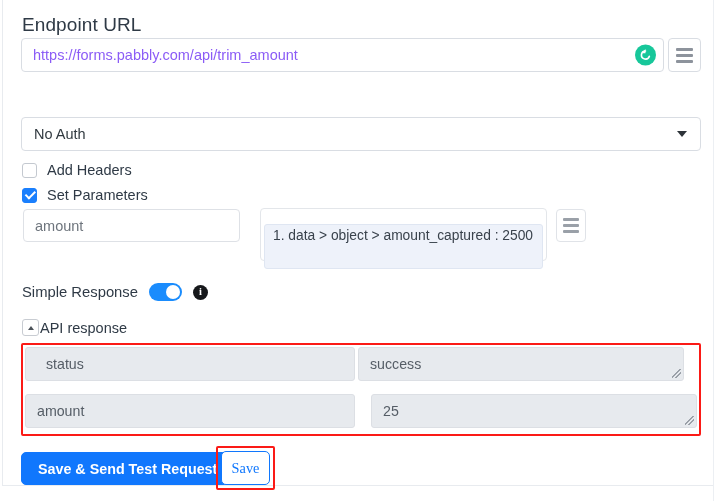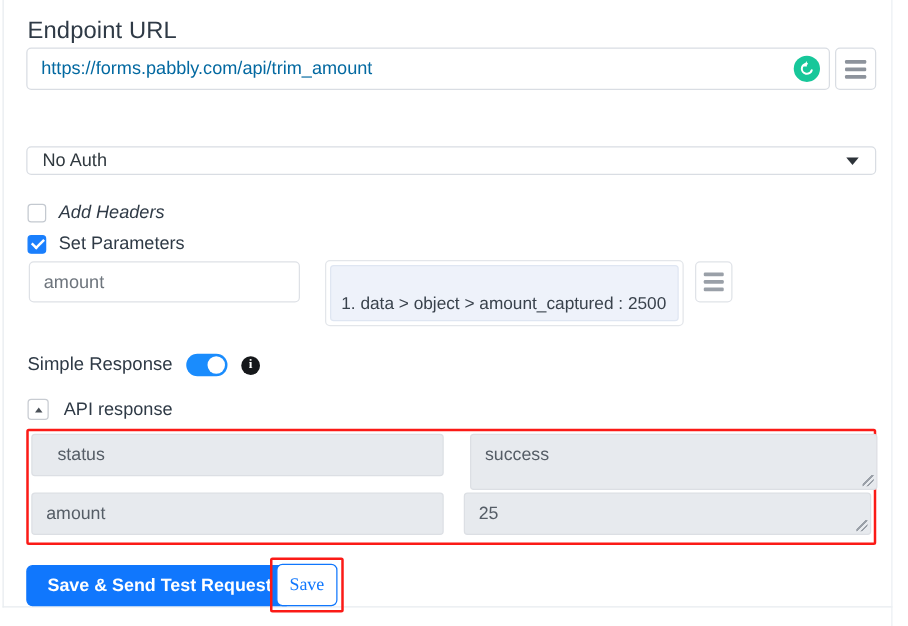--- a/index.html
+++ b/index.html
@@ -45,21 +45,21 @@
     display: flex; align-items: stretch;
   }
   .url-input {
     flex: 1 1 auto;
     border: 1px solid #d9dde3;
     border-radius: 4px;
     background: #fff;
     display: flex; align-items: center;
     padding: 0 38px 0 11px;
     font-size: 14.5px;
-    color: #0369a1;
+    color: #8b5cf6;
     position: relative;
     min-width: 0;
   }
   .url-text { white-space: nowrap; overflow: hidden; }
   .refresh-icon {
     position: absolute; right: 7px; top: 50%;
     transform: translateY(-50%);
     width: 21px; height: 21px;
     border-radius: 50%;
     background: #17c79a;
@@ -77,40 +77,40 @@
   }
   .menu-btn .bar {
     width: 17px; height: 3px; border-radius: 1px;
     background: #8d939c;
   }
 
   
   #auth-label { left: 22px; top: 93px; }
   .select {
     position: absolute; left: 21px; top: 117px;
-    width: 680px; height: 23px;
+    width: 680px; height: 34px;
     border: 1px solid #d9dde3;
     border-radius: 4px;
     background: #fff;
     display: flex; align-items: center;
     padding: 0 12px;
     font-size: 14.5px; color: #30393f;
   }
   .caret {
     position: absolute; right: 13px; top: 50%;
     transform: translateY(-50%);
     width: 0; height: 0;
     border-left: 5px solid transparent;
     border-right: 5px solid transparent;
     border-top: 6px solid #2d3339;
   }
 
   
   .cbrow { position: absolute; left: 22px; display: flex; align-items: center; gap: 10px; }
-  #row-add-headers { top: 162px; font-style: italic; }
+  #row-add-headers { top: 162px; }
   #row-set-params  { top: 187px; }
   .cbox {
     width: 15px; height: 15px; border-radius: 3px;
     border: 1px solid #c4c9d0; background: #fff;
     flex: 0 0 auto;
   }
   .cbox.checked {
     background: #1a7ffd; border-color: #1a7ffd;
     display: flex; align-items: center; justify-content: center;
   }
@@ -137,23 +137,24 @@
     width: 287px; height: 53px;
     border: 1px solid #e3e6ea; border-radius: 4px;
     background: #fff;
     padding: 3px;
   }
   .chip {
     width: 100%; height: 100%;
     background: #eef2fa;
     border: 1px solid #dfe6f2;
     border-radius: 3px;
-    padding: 20px 8px;
+    padding: 1px 8px;
     font-size: 13.8px; line-height: 1.42;
     color: #39424c;
+    margin-top: 12px;
   }
   .param-menu-btn {
     position: absolute; left: 556px; top: 209px;
     width: 30px; height: 33px;
     border: 1px solid #e0e3e8; border-radius: 4px;
     background: #fff;
     display: flex; flex-direction: column;
     align-items: center; justify-content: center; gap: 3px;
   }
   .param-menu-btn .bar { width: 16px; height: 3px; border-radius: 1px; background: #9aa0a8; }
@@ -179,21 +180,21 @@
     background: #16181b; color: #fff;
     font-size: 10.5px; font-weight: bold;
     display: flex; align-items: center; justify-content: center;
     font-family: "Liberation Serif", serif;
     line-height: 1;
   }
 
   
   #api-response-row {
     position: absolute; left: 22px; top: 319px;
-    display: flex; align-items: center; gap: 12px;
+    display: flex; align-items: center; gap: 1px;
   }
   .collapse-btn {
     width: 17px; height: 17px;
     border: 1px solid #c8ccd2; border-radius: 3px;
     background: #fff;
     display: flex; align-items: center; justify-content: center;
   }
   .chev-up {
     width: 0; height: 0;
     border-left: 3.5px solid transparent;
@@ -223,21 +224,21 @@
     overflow: hidden;
   }
   .resp-field.resizable::after {
     content: "";
     position: absolute; right: 2px; bottom: 2px;
     width: 9px; height: 9px;
     background:
       linear-gradient(135deg, transparent 0 42%, #9aa0a8 42% 53%, transparent 53% 66%, #9aa0a8 66% 77%, transparent 77%);
   }
   #resp-key-1   { left: 25px;  top: 347px; width: 330px; height: 34px; padding-left: 20px; }
-  #resp-val-1   { left: 376px; top: 347px; width: 326px; height: 45px; }
+  #resp-val-1   { left: 358px; top: 347px; width: 326px; height: 34px; }
   #resp-key-2   { left: 25px;  top: 394px; width: 330px; height: 34px; }
   #resp-val-2   { left: 371px; top: 394px; width: 326px; height: 34px; }
 
   
   .btn-primary {
     position: absolute; left: 21px; top: 452px;
     height: 33px; padding: 0 16px;
     background: #1077fd;
     border: 1px solid #1077fd;
     border-radius: 5px;

